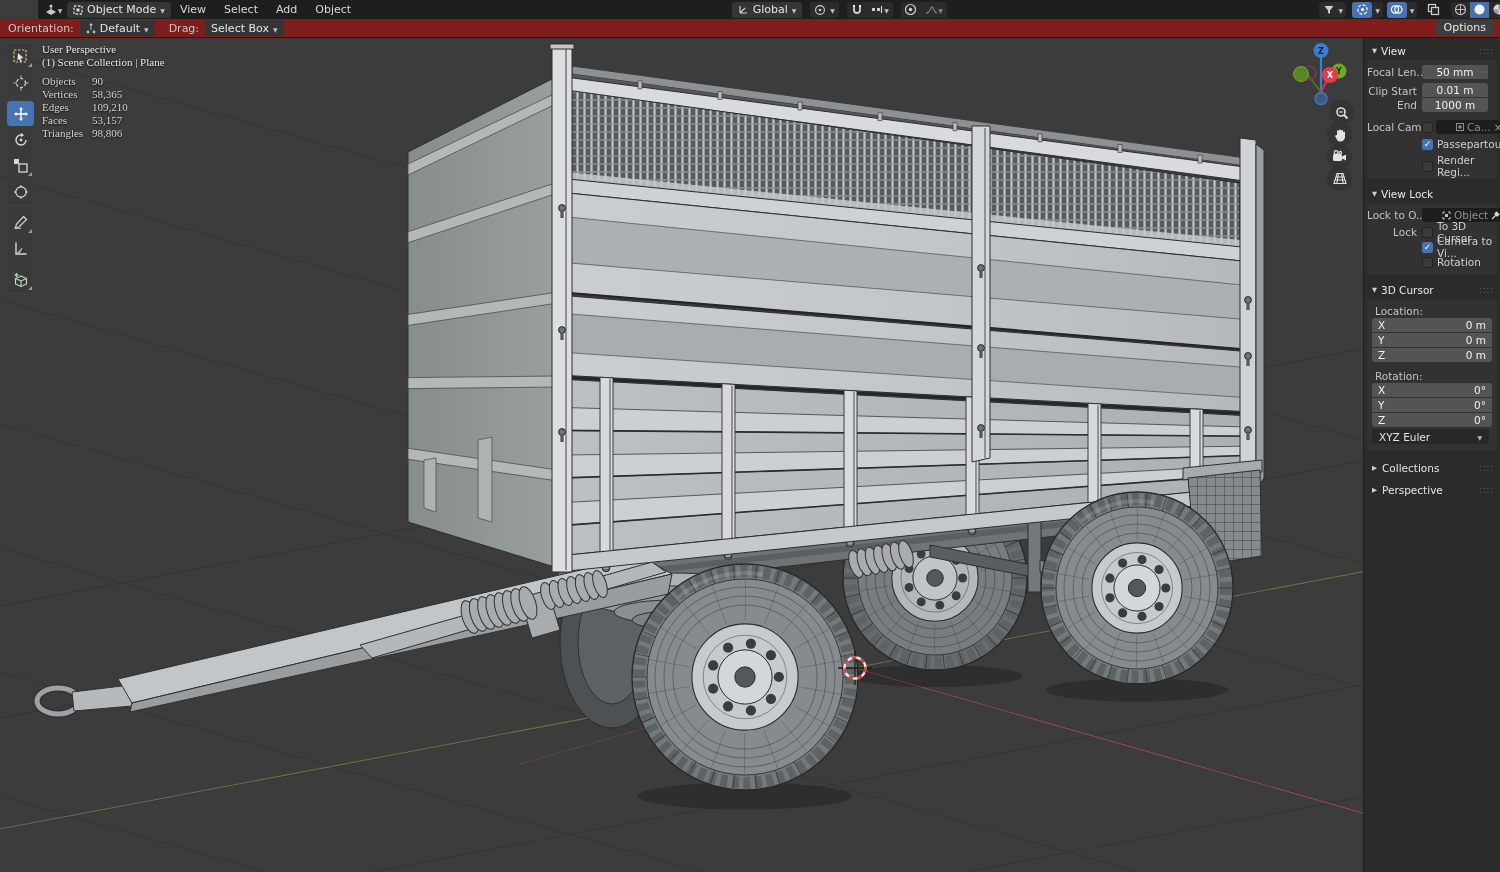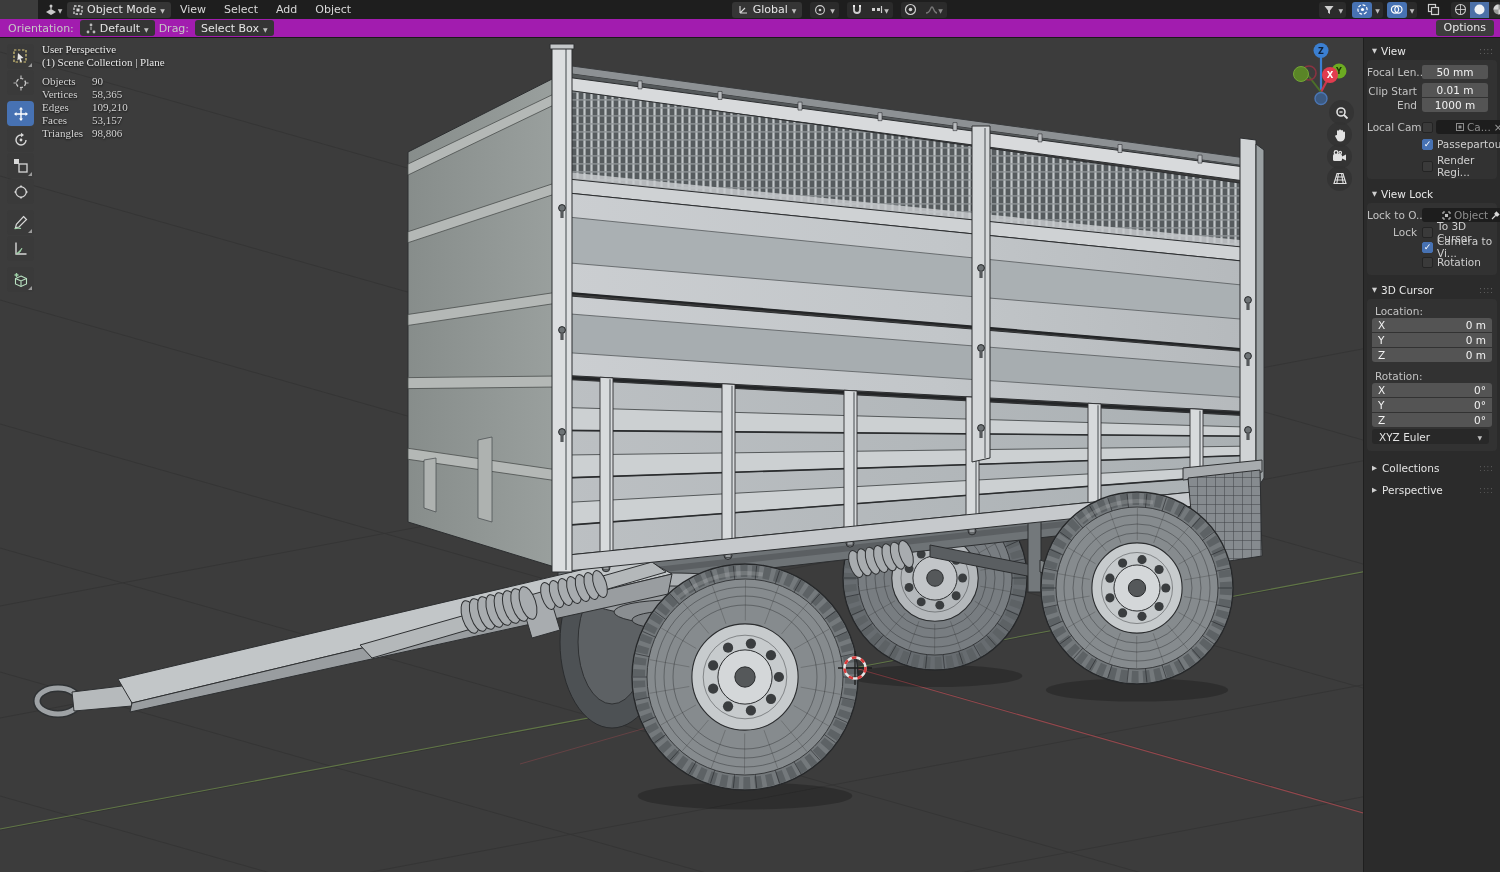--- a/index.html
+++ b/index.html
@@ -3,21 +3,21 @@
 <meta charset="utf-8">
 <style>
   * { margin:0; padding:0; box-sizing:border-box; }
   html,body { width:1500px; height:872px; overflow:hidden; background:#3c3c3c;
     font-family:"DejaVu Sans","Liberation Sans",sans-serif; font-size:11px; color:#d8d8d8;
     -webkit-font-smoothing:antialiased; }
 
   
   #topbar { position:absolute; left:0; top:0; width:1500px; height:19px; background:#1e1e1e;
     display:flex; align-items:center; z-index:30;margin-left:38px; }
-  #toolbar-row { position:absolute; left:0; top:19px; width:1500px; height:19px; background:#a21caf;
+  #toolbar-row { position:absolute; left:0; top:19px; width:1500px; height:19px; background:#7f1d1d;
     display:flex; align-items:center; border-bottom:1px solid #1a1a1a; z-index:30; }
   .menu-item { padding:0 9px; color:#d8d8d8; cursor:default; }
   .pill { background:#353535; border-radius:3px; height:16px; display:inline-flex; align-items:center;
     padding:0 6px; gap:4px; color:#e5e5e5; }
   .caret { font-size:6px; color:#bfbfbf; transform:translateY(0.5px); }
   .hdr-icon-btn { width:20px; height:16px; border-radius:3px; display:inline-flex; align-items:center;
     justify-content:center; }
   .hdr-icon-btn.active { background:#4772b3; }
   .hdr-group { display:inline-flex; align-items:center; background:#2b2b2b; border-radius:3px; }
   .spacer { flex:1; }
@@ -223,21 +223,21 @@
   <span class="pill" style="margin-left:6px">
     <svg width="10" height="11" viewBox="0 0 10 11">
       <circle cx="5" cy="2" r="1.4" fill="#bdbdbd"></circle>
         <circle cx="2" cy="9" r="1.4" fill="#bdbdbd"></circle>
       <circle cx="8" cy="9" r="1.4" fill="#bdbdbd"></circle>
         <path d="M5 4 L5 7" stroke="#bdbdbd" stroke-width="1"></path>
       </svg>
     <span>Default</span>
     <span class="caret">▼</span>
   </span>
-  <span style="margin-left:4px; color:#c6c6c6">Drag:</span>
+  <span style="margin-left:14px; color:#c6c6c6">Drag:</span>
   <span class="pill" style="margin-left:6px">
     <span>Select Box</span>
     <span class="caret">▼</span>
   </span>
   <span class="spacer"></span>
   <span id="options-btn">Options</span>
 </div>
 
 <div id="viewport">
   <svg id="scene-svg" width="1500" height="834" viewBox="0 38 1500 834">

